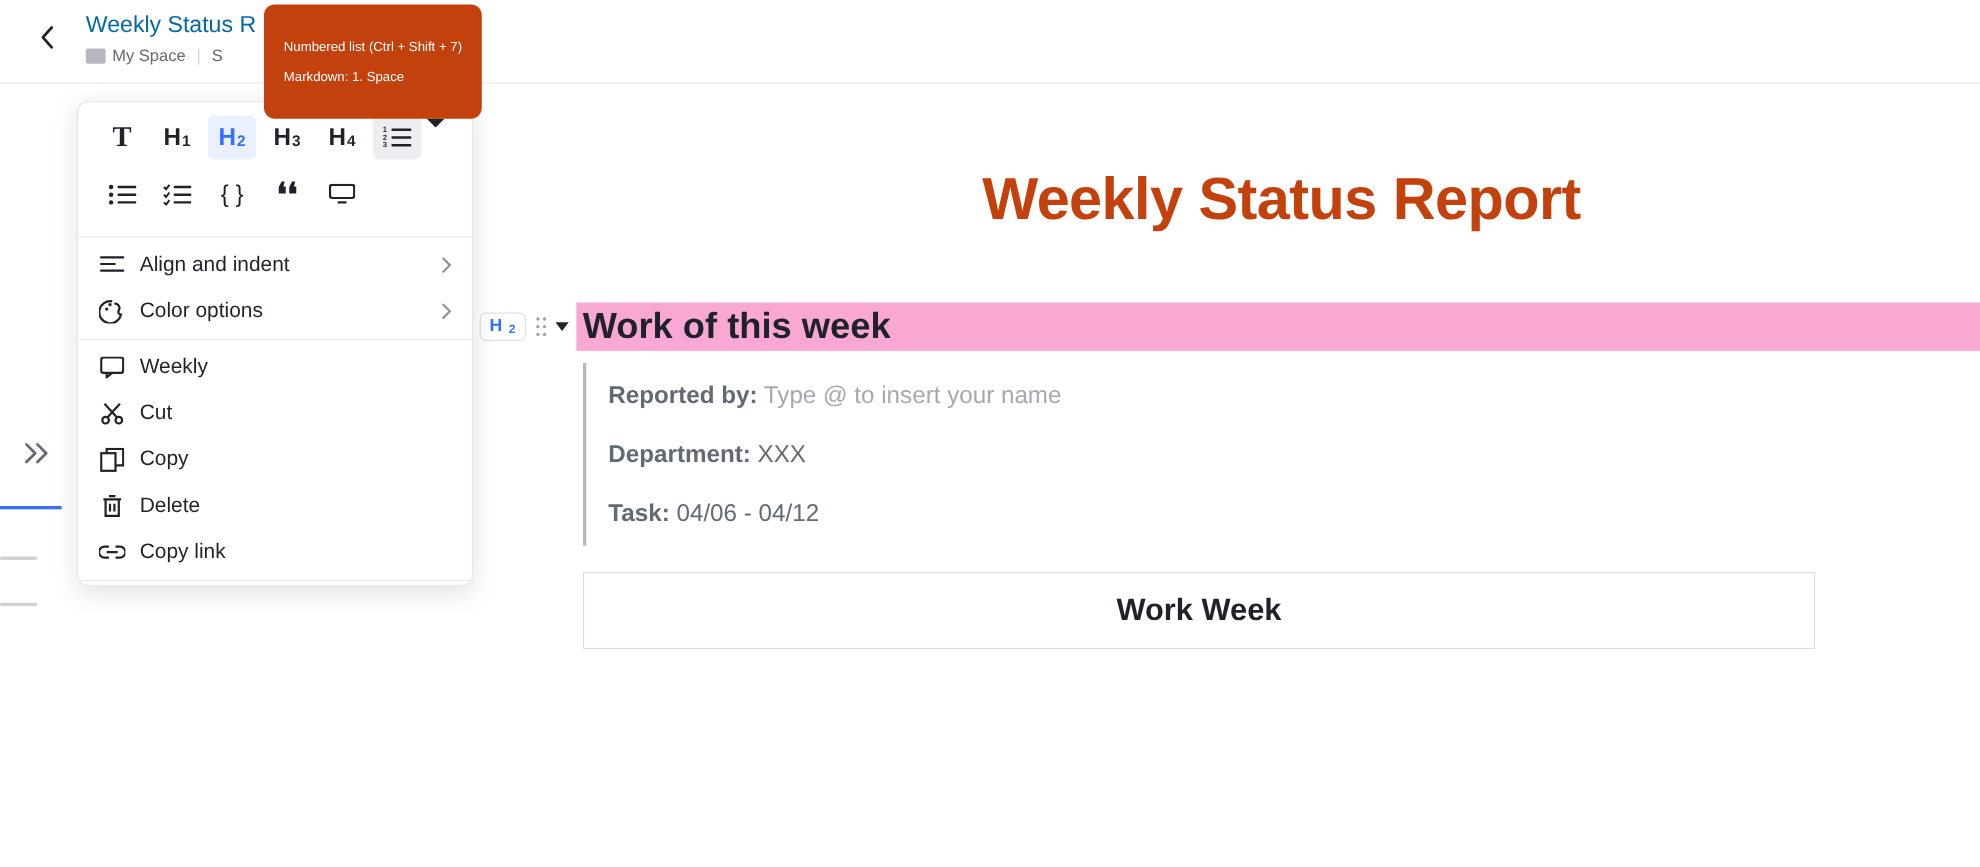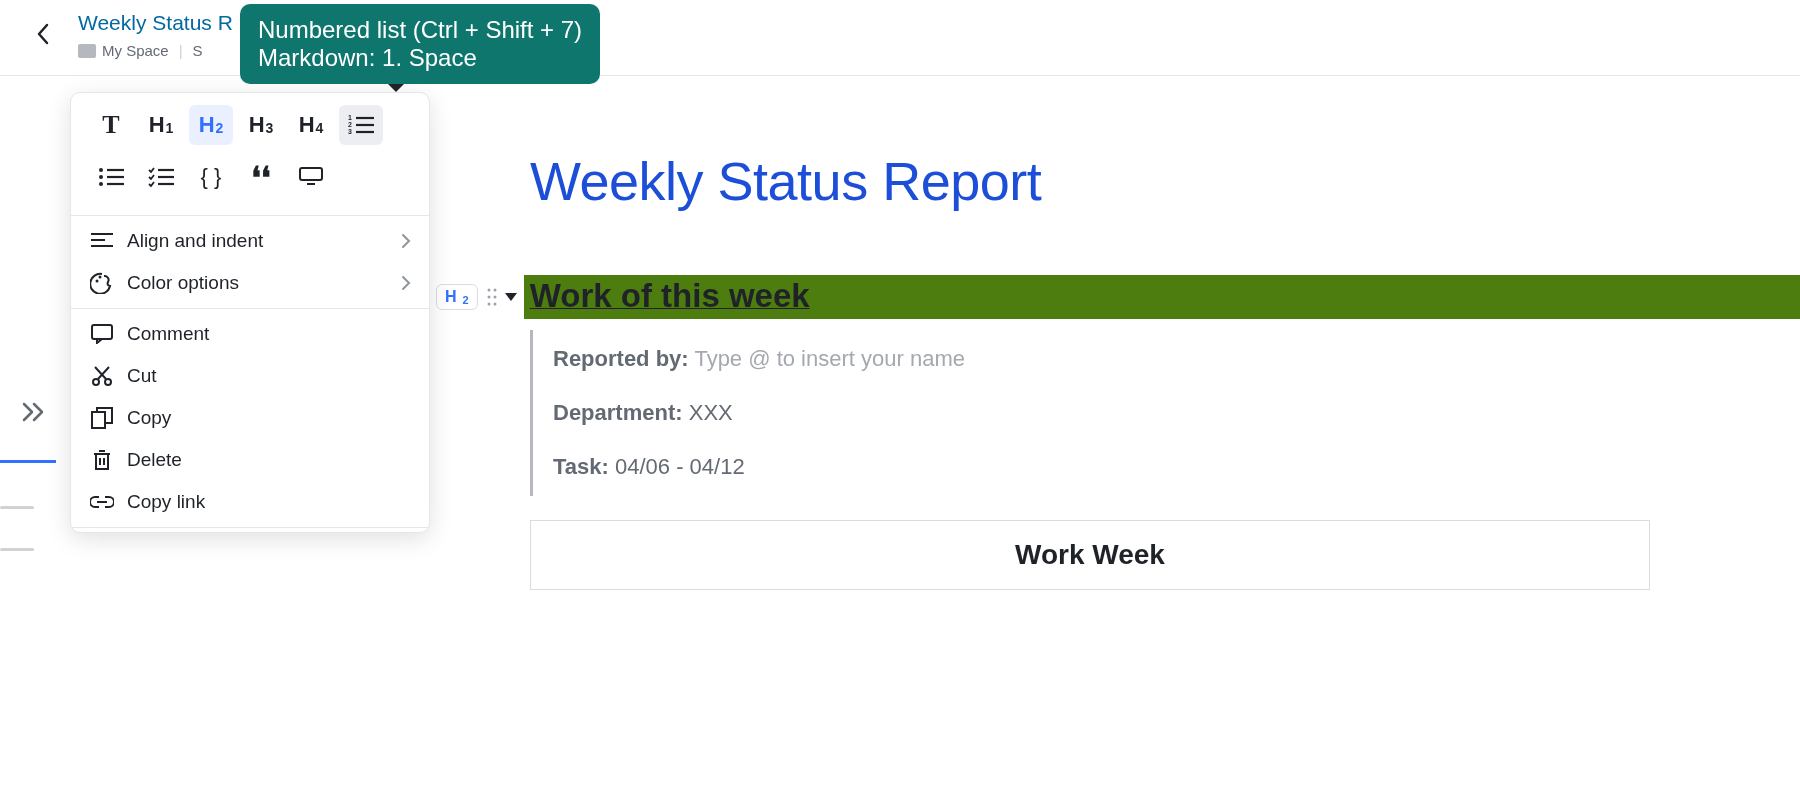--- a/index.html
+++ b/index.html
@@ -43,25 +43,25 @@
   }
   .crumb-folder-icon { width: 18px; height: 14px; background: #b5b9bf; border-radius: 2px; display: inline-block; margin-right: 6px; }
   .crumb { display: flex; align-items: center; }
   .crumb-sep { color: #d0d3d6; }
 
   
   .tooltip {
     position: absolute;
     left: 240px;
     top: 4px;
-    background: #0f766e;
+    background: #c2410c;
     color: #fff;
-    padding: 12px 18px;
+    padding: 24px 18px;
     border-radius: 10px;
-    font-size: 24px;
+    font-size: 12px;
     line-height: 28px;
     z-index: 30;
   }
   .tooltip::after {
     content: "";
     position: absolute;
     bottom: -8px;
     left: 148px;
     border-left: 8px solid transparent;
     border-right: 8px solid transparent;
@@ -137,23 +137,24 @@
 
   
   .doc {
     position: absolute;
     left: 530px;
     top: 150px;
     right: 0;
   }
   .doc-h1 {
     font-size: 54px;
-    font-weight: 400;
-    color: #1d4ed8;
+    font-weight: 700;
+    color: #c2410c;
     letter-spacing: -0.5px;
+    text-align: center;
   }
 
   .h2-block {
     position: absolute;
     left: 436px;
     top: 275px;
     right: 0;
     display: flex;
     align-items: center;
   }
@@ -162,24 +163,23 @@
     border: 1px solid #d9dce1; border-radius: 6px;
     padding: 3px 8px;
     background: #fff;
     font-size: 16px; color: #3370ff; font-weight: 600;
   }
   .h2-badge .sub { font-size: 11px; position: relative; top:3px;}
   .h2-handle { margin-left: 8px; color: #9ca2aa; }
   .h2-caret { margin-left: 6px; color: #1f2329; }
   .h2-text-wrap {
     flex: 1;
-    background: #4d7c0f;
+    background: #f9a8d4;
     margin-left: 6px;
     padding: 2px 0 4px 6px;
-    text-decoration: underline;
   }
   .h2-text {
     font-size: 33px;
     font-weight: 800;
     color: #1f2329;
   }
 
   .quote {
     position: absolute;
     left: 530px;
@@ -351,21 +351,21 @@
 
   <div class="popup-divider"></div>
 
   <div class="menu-item">
     <span class="mi-icon">
       <svg width="22" height="20" viewBox="0 0 22 20">
           <rect x="1" y="1" width="20" height="14" rx="2" stroke="#1f2329" stroke-width="2" fill="none"></rect>
           <path d="M6 15 L6 19 L11 15" stroke="#1f2329" stroke-width="2" fill="none"></path>
         </svg>
     </span>
-    <span class="mi-label">Comment</span>
+    <span class="mi-label">Weekly</span>
   </div>
   <div class="menu-item">
     <span class="mi-icon">
       <svg width="22" height="22" viewBox="0 0 22 22">
           <circle cx="5" cy="17" r="3" stroke="#1f2329" stroke-width="2" fill="none"></circle>
           <circle cx="17" cy="17" r="3" stroke="#1f2329" stroke-width="2" fill="none"></circle>
           <line x1="7" y1="14" x2="18" y2="2" stroke="#1f2329" stroke-width="2"></line>
           <line x1="15" y1="14" x2="4" y2="2" stroke="#1f2329" stroke-width="2"></line>
         </svg>
     </span>

